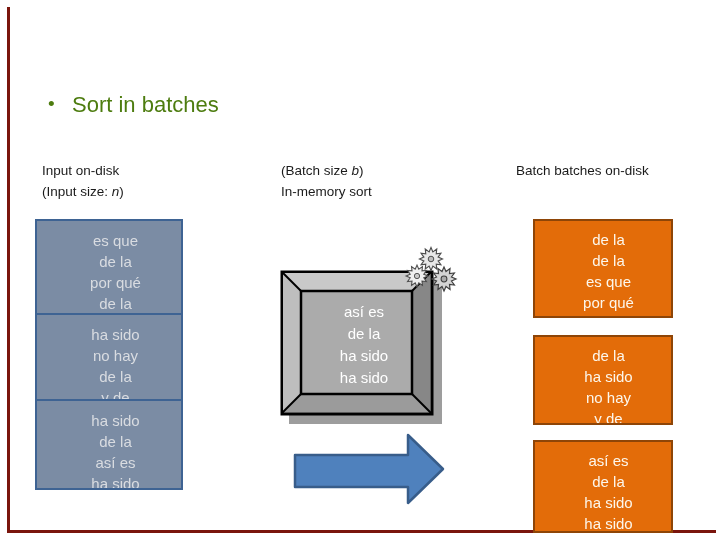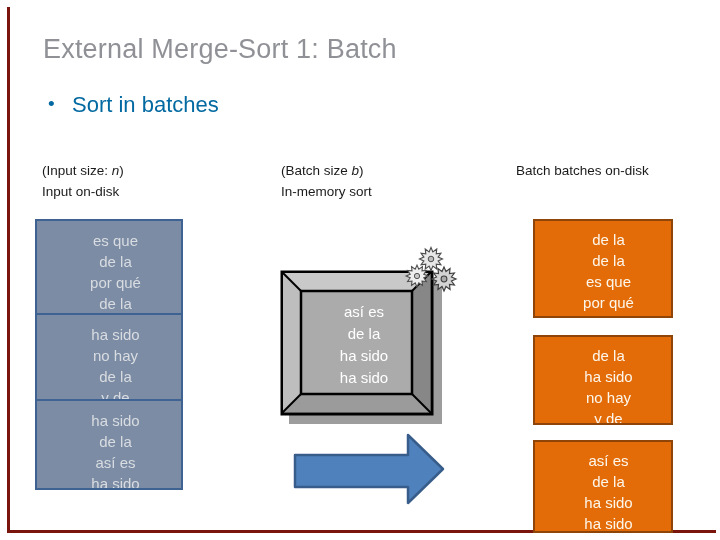--- a/index.html
+++ b/index.html
@@ -8,21 +8,21 @@
     font-family:"Liberation Sans",sans-serif;overflow:hidden;
   }
   
   .edge-left{position:absolute;left:7px;top:7px;width:3px;height:526px;background:#7a150d;}
   .edge-bottom{position:absolute;left:7px;top:530px;width:709px;height:3px;background:#7a150d;}
 
   .title{
     position:absolute;left:43px;top:34px;margin:0;
     font-size:27px;font-weight:400;color:#8f9196;letter-spacing:.2px;
   }
-  .bullet-row{position:absolute;left:48px;top:92px;font-size:22px;color:#0369a1;}
+  .bullet-row{position:absolute;left:48px;top:92px;font-size:22px;color:#4d7c0f;}
   .bullet-dot{display:inline-block;width:24px;font-size:19px;vertical-align:2px;}
 
   .col-header{position:absolute;font-size:13.5px;line-height:21px;color:#1b1b1b;}
   .col-header i{font-style:italic;}
   .hdr-input{left:42px;top:160px;}
   .hdr-memory{left:281px;top:160px;}
   .hdr-output{left:516px;top:160px;}
 
   .lines{white-space:pre-line;text-align:center;}
 
@@ -54,29 +54,28 @@
   .arrow-svg{position:absolute;left:290px;top:430px;}
 </style>
 </head>
 <body>
 
 <div id="slide">
 
   <div class="edge-left"></div>
   <div class="edge-bottom"></div>
 
-  <h1 class="title">External Merge-Sort 1: Batch</h1>
 
   <div class="bullet-row">
     <span class="bullet-dot">•</span><span>Sort in batches</span>
   </div>
 
   <div class="col-header hdr-input">
+    <div>Input on-disk</div>
     <div><span>(Input size: </span><i>n</i><span>)</span></div>
-    <div>Input on-disk</div>
   </div>
 
   <div class="col-header hdr-memory">
     <div><span>(Batch size </span><i>b</i><span>)</span></div>
     <div>In-memory sort</div>
   </div>
 
   <div class="col-header hdr-output">
     <div>Batch batches on-disk</div>
   </div>

